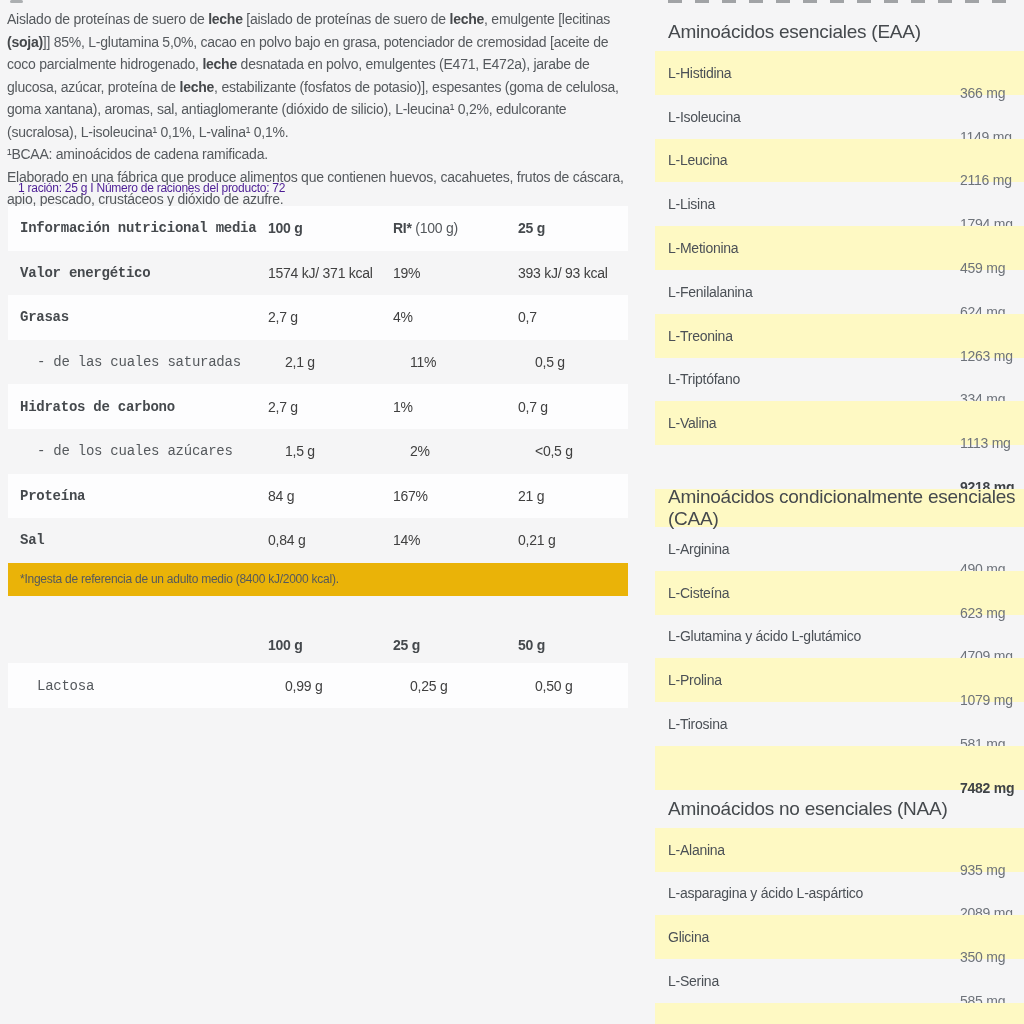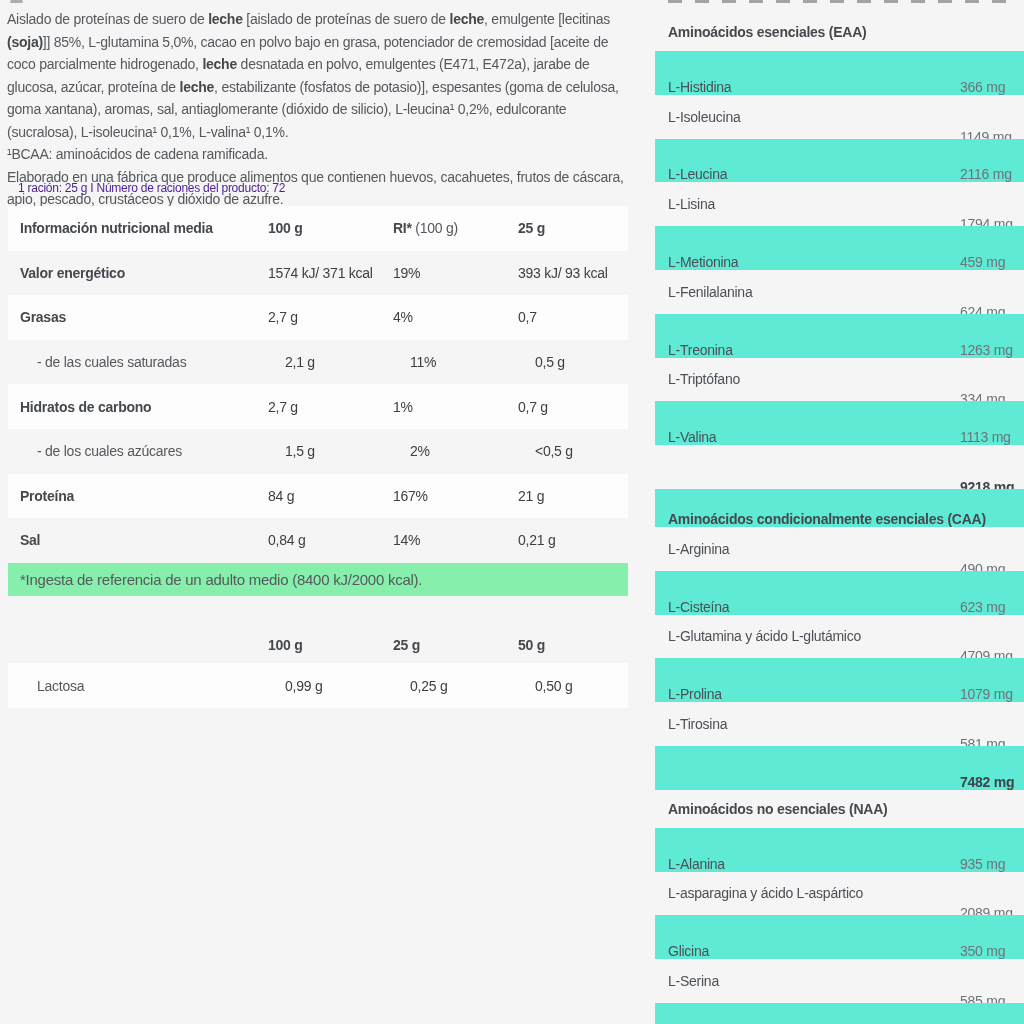--- a/index.html
+++ b/index.html
@@ -18,40 +18,40 @@
   .ingredients p{margin:0;}
   .ingredients .b{font-weight:700;color:#45484b;}
   .serving{
     position:absolute;left:18px;top:181px;
     font-size:12px;color:#4c1d95;
   }
   
   .tbl{position:absolute;left:8px;width:620px;}
   .t-row{display:flex;align-items:center;height:44.6px;padding:0 0 0 12px;box-sizing:border-box;}
   .t-row.white{background:#fdfdfe;}
-  .c0{flex:0 0 248px;}
+  .c0{flex:0 0 248px;font-family:Liberation Mono, monospace;}
   .c1{flex:0 0 125px;}
   .c2{flex:0 0 125px;}
   .c3{flex:1 1 auto;}
   .t-row span{font-size:14px;}
   .lbl-main{font-weight:700;color:#45494d;}
   .lbl-sub{color:#55595d;margin-left:17px;}
   .val{color:#404040;}
   .hdr-b{font-weight:700;color:#45494d;}
   .footnote-row{display:flex;align-items:center;height:33px;padding:0 0 0 12px;
-    background:#86efac;font-size:15px;color:#55595d;box-sizing:border-box;}
+    background:#eab308;font-size:12px;color:#55595d;box-sizing:border-box;}
   
   .aa{position:absolute;left:655px;top:0;width:369px;}
   .aa-strip{height:13px;}
   .aa-row{position:relative;display:flex;align-items:center;height:43.8px;
     padding-left:13px;box-sizing:border-box;}
   .aa-row.hdr{height:38px;}
-  .aa-row.white{background:#5eead4;align-items:flex-end;}
+  .aa-row.white{background:#fef9c3;}
   .aa-label{font-size:14px;color:#4b5056;}
-  .aa-title{font-size:14px;font-weight:700;color:#45494d;}
+  .aa-title{font-size:19px;font-weight:400;color:#45494d;}
   .aa-value{position:absolute;left:305px;font-size:14px;color:#6e737a;margin-top:40px;}
   .aa-value.total{font-weight:700;color:#3f4347;}
   
   .remnant-left{position:absolute;left:10px;top:0;width:13px;height:3px;
     background:#9a9da0;border-radius:2px;opacity:.8;}
   .remnant-right{position:absolute;left:668px;top:0;width:338px;height:3px;opacity:.55;
     background:repeating-linear-gradient(90deg,#5c6064 0 14px,transparent 14px 27px);}
 </style>
 </head>
 <body>

